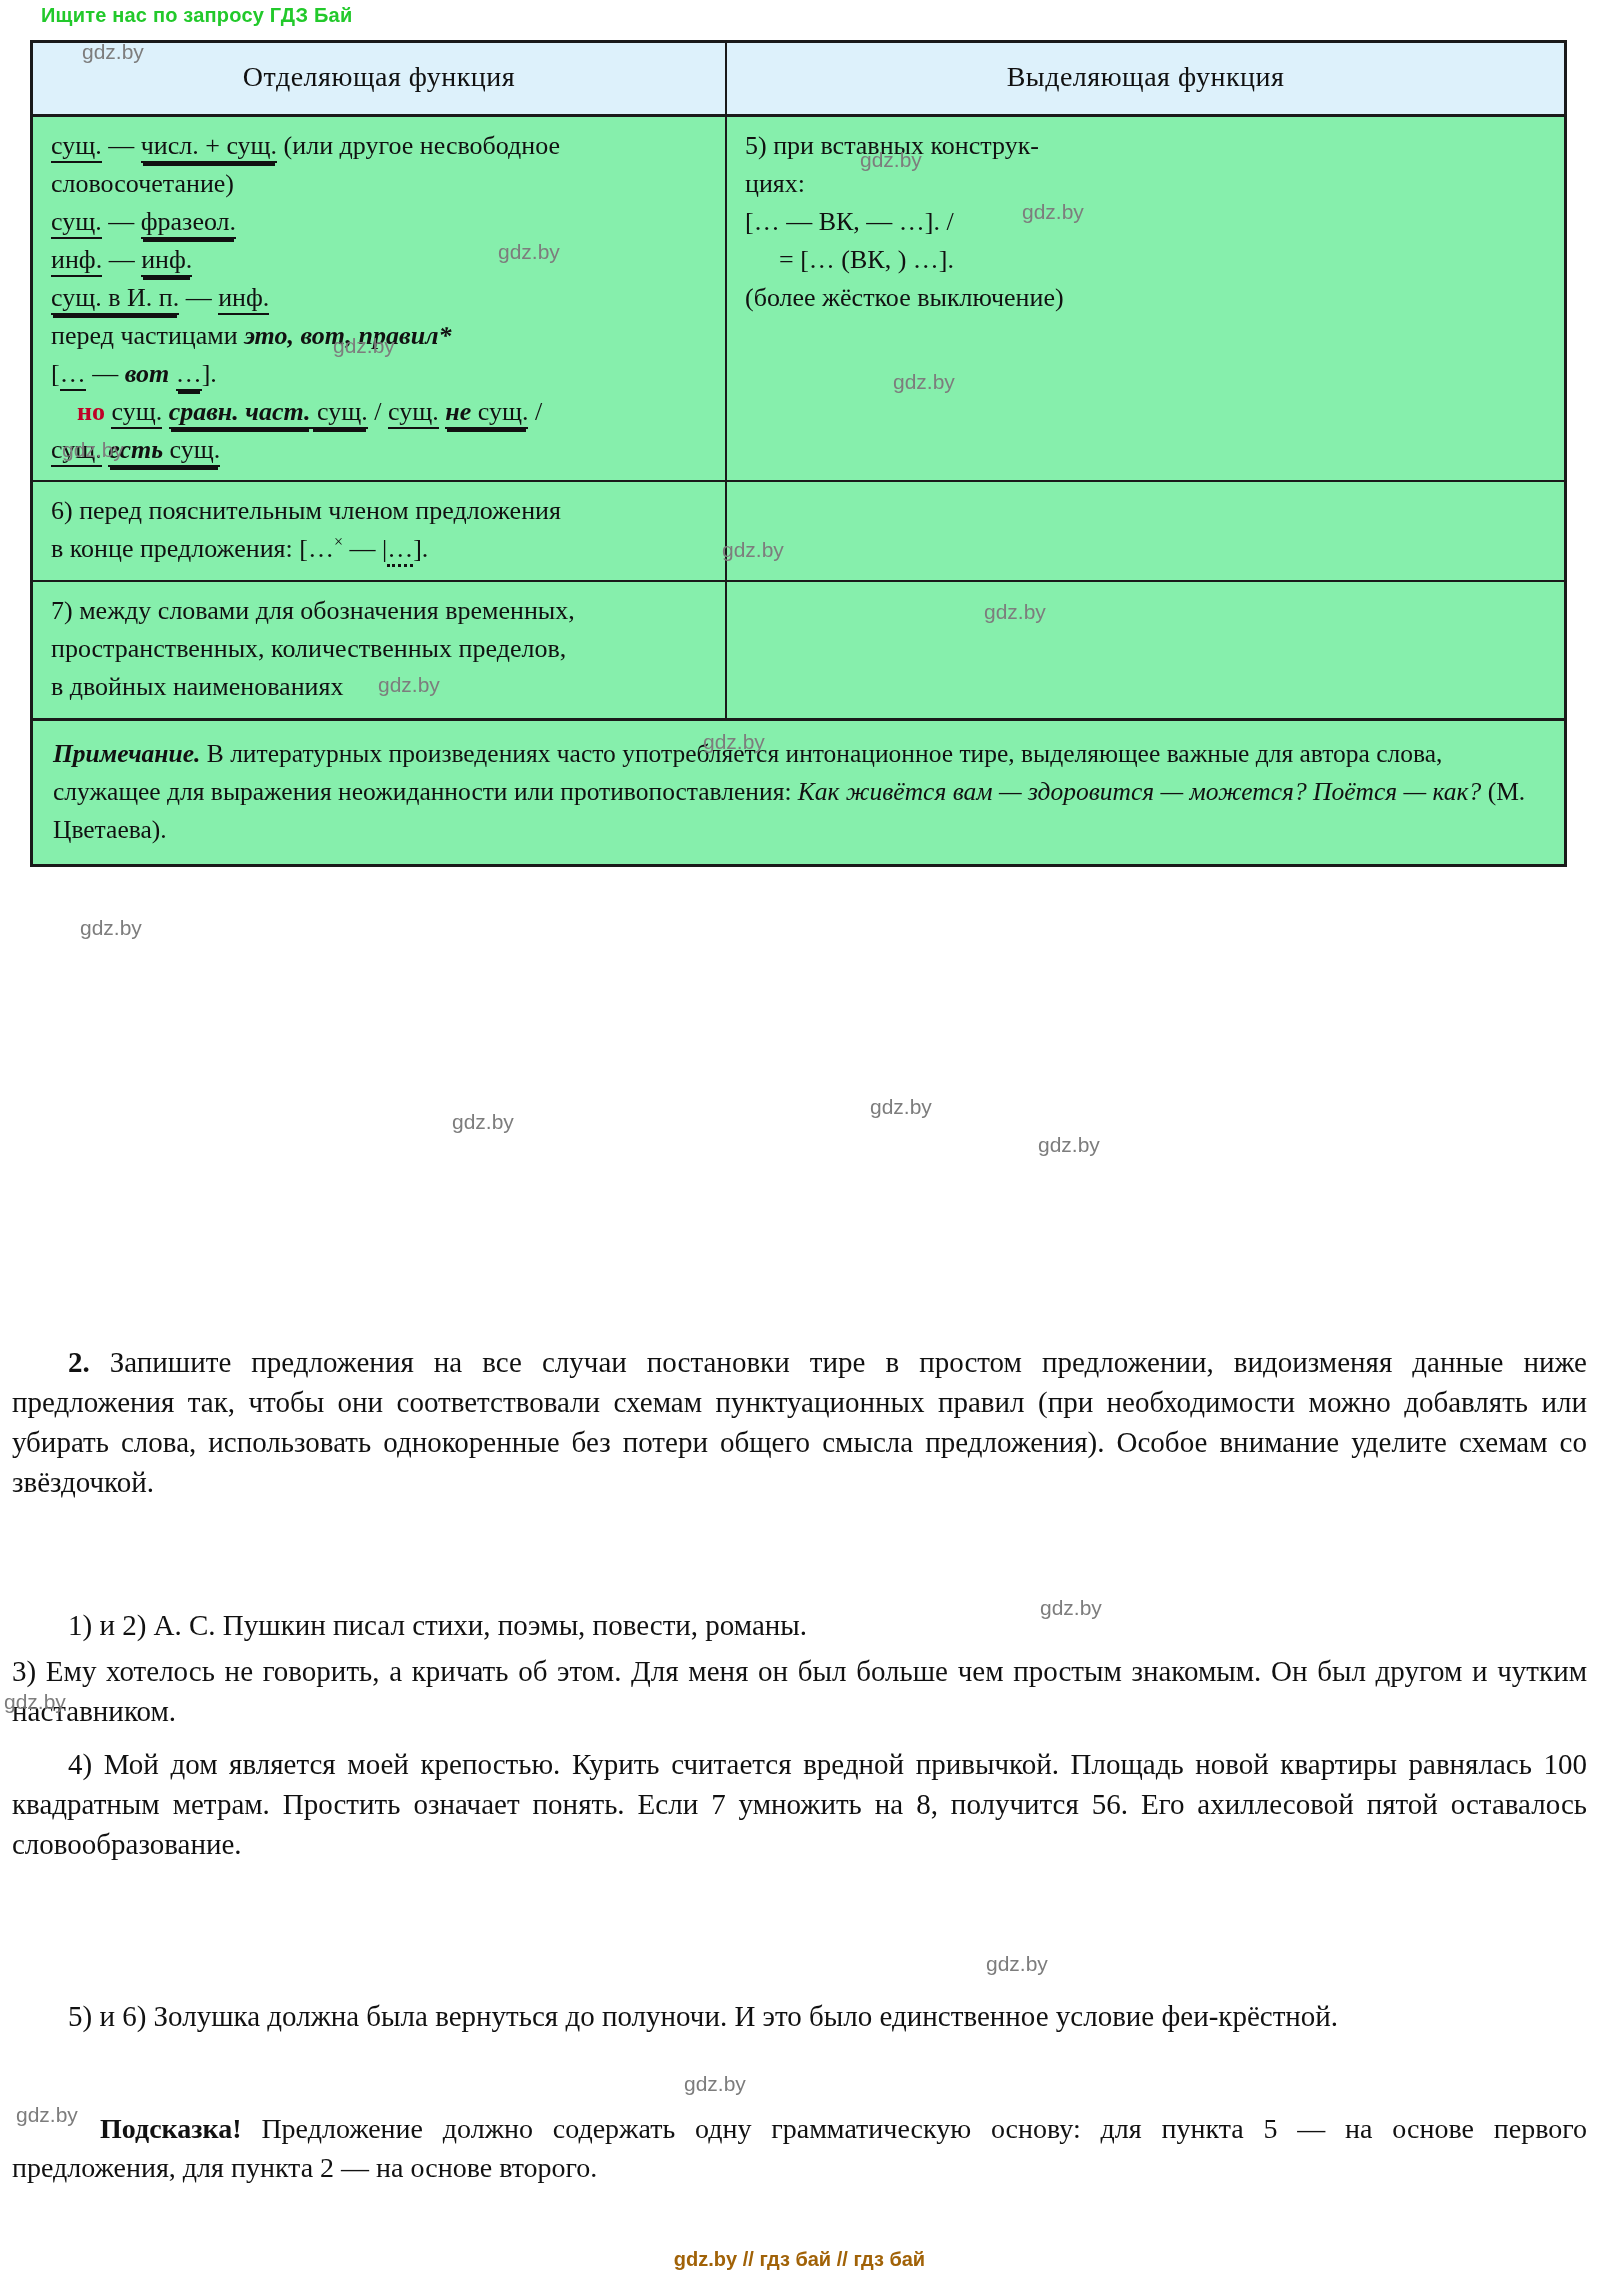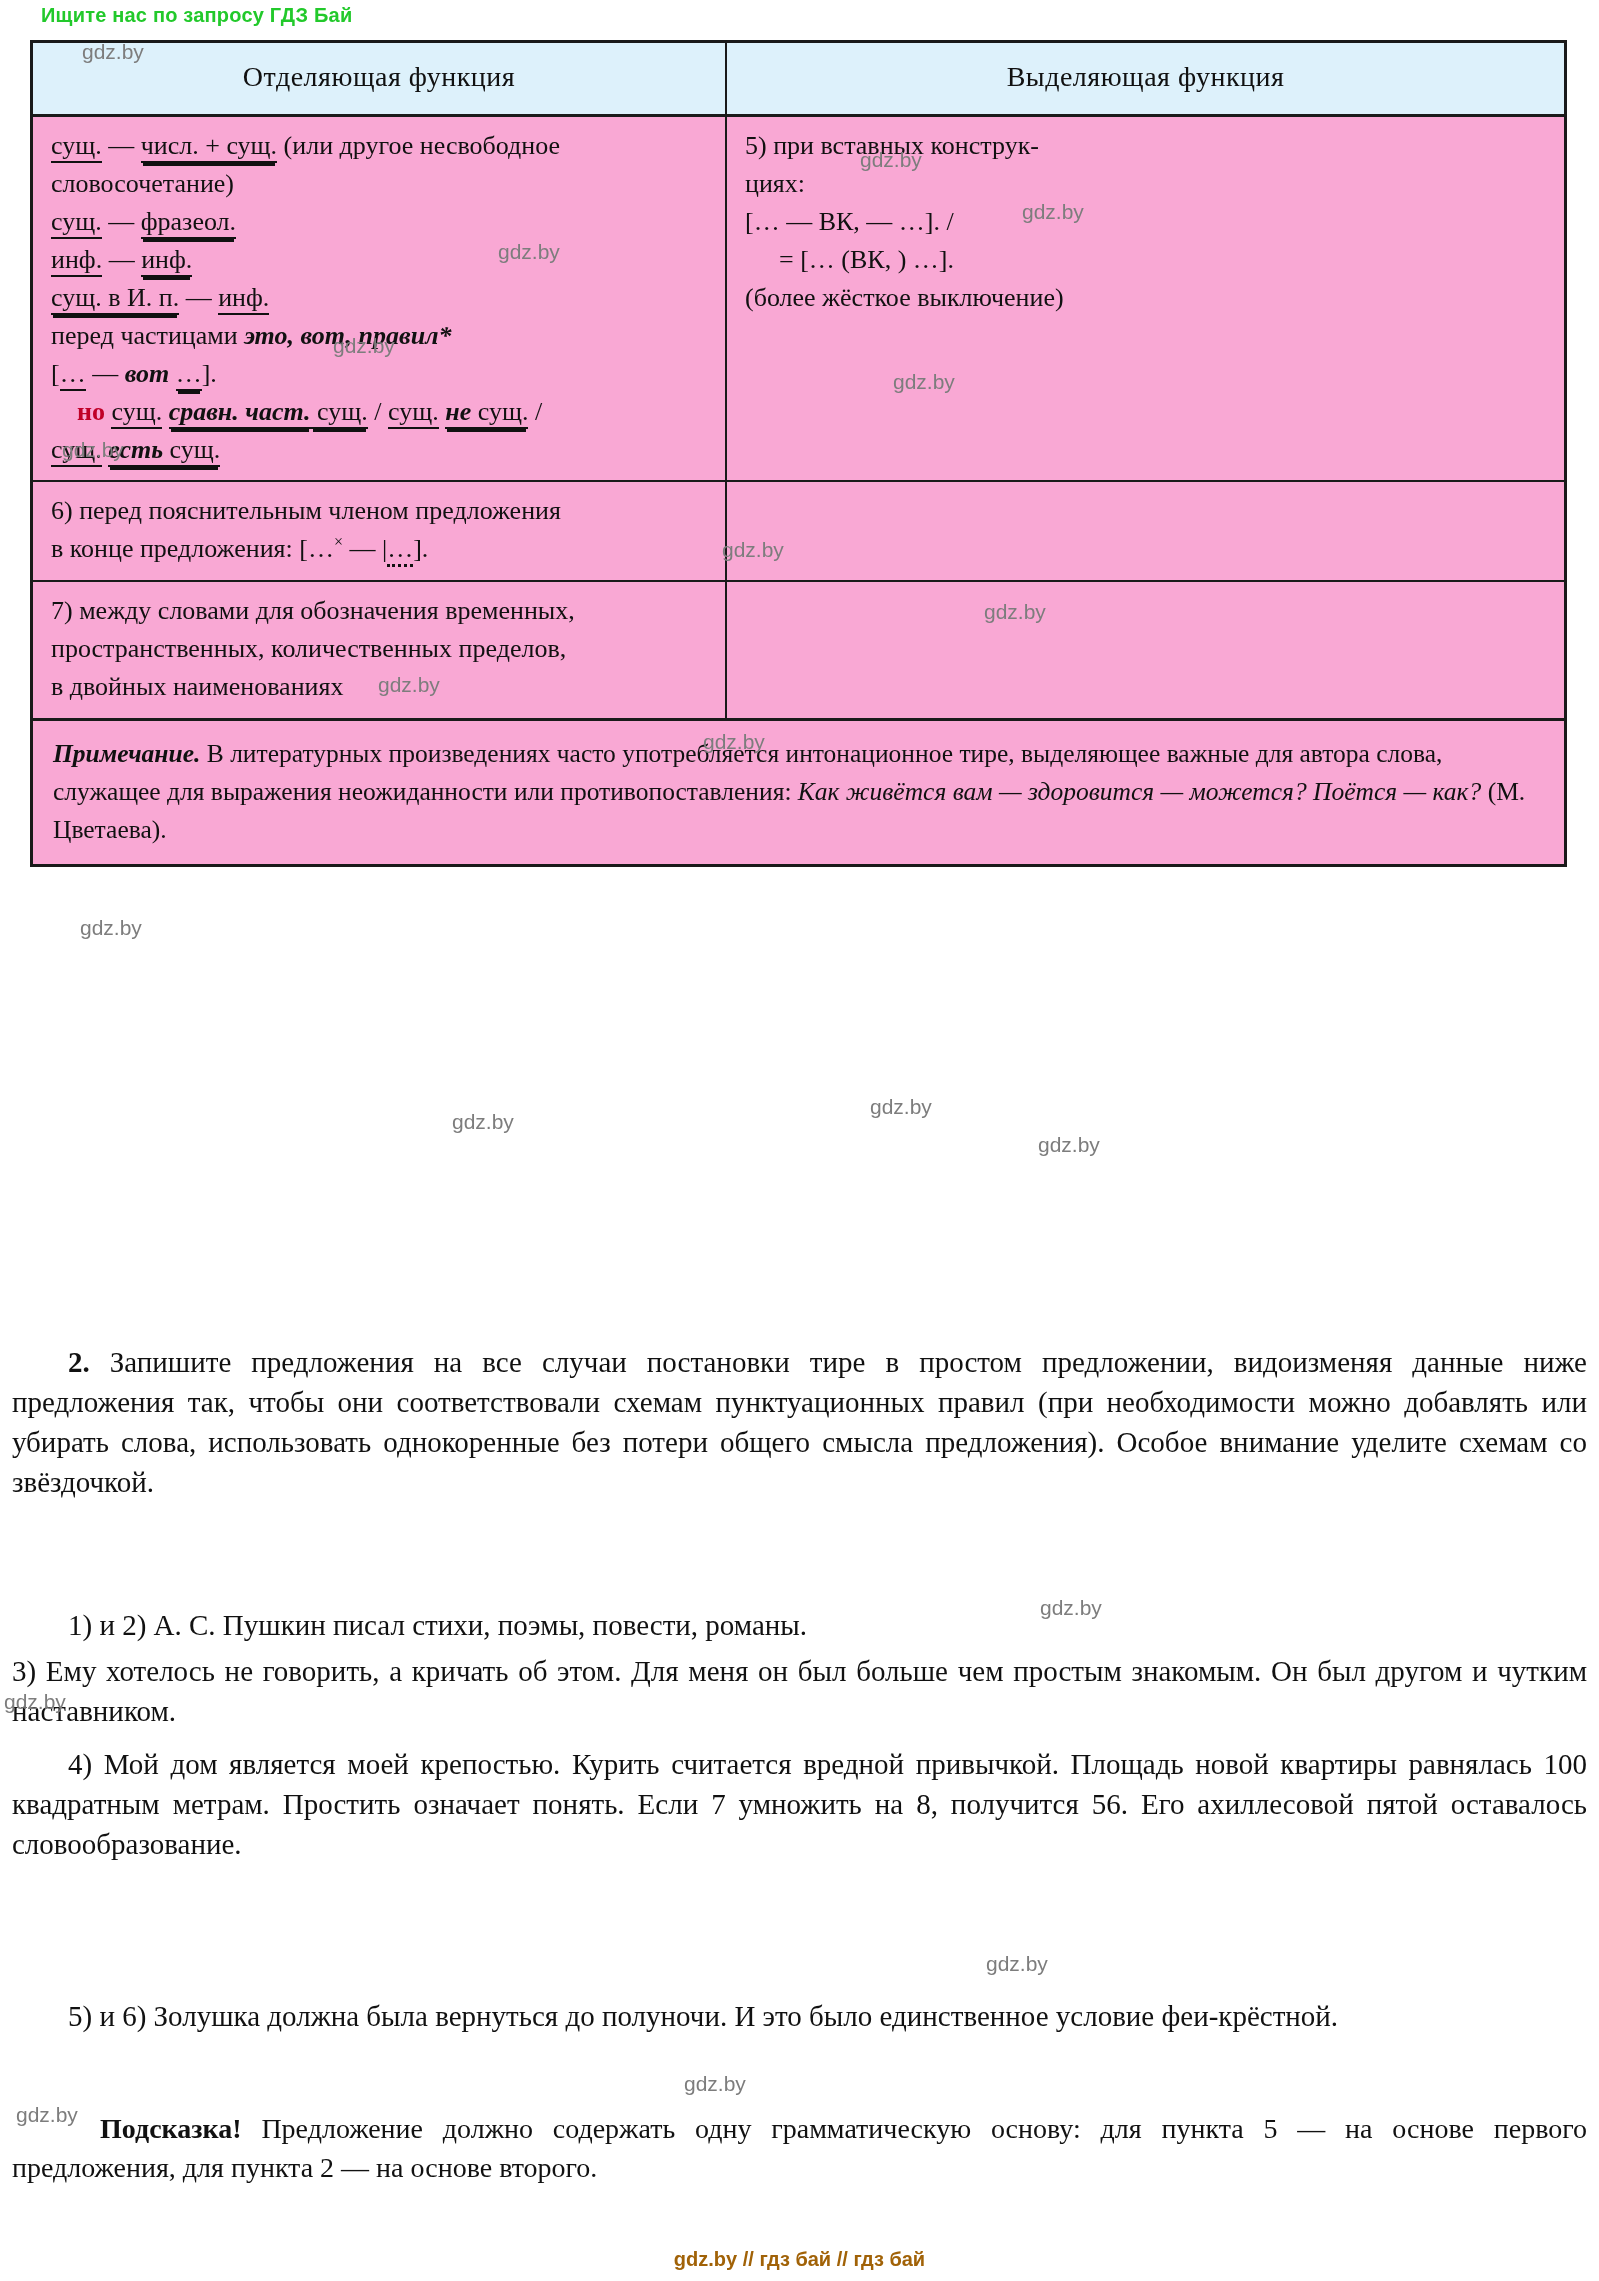--- a/index.html
+++ b/index.html
@@ -35,21 +35,21 @@
     z-index:5;
   }
 
   
   .rule-table{
     position:absolute;
     left:30px; top:40px;
     width:1537px;
     border:3px solid #1a1a1a;
     border-collapse:collapse;
-    background:#f9a8d4;
+    background:#86efac;
     box-sizing:border-box;
   }
   .rule-table td{
     border:2px solid #1a1a1a;
     vertical-align:top;
     padding:10px 14px 12px 18px;
     font-size:26px;
     line-height:1.46;
   }
   .rule-table td.col-l{width:660px;}

